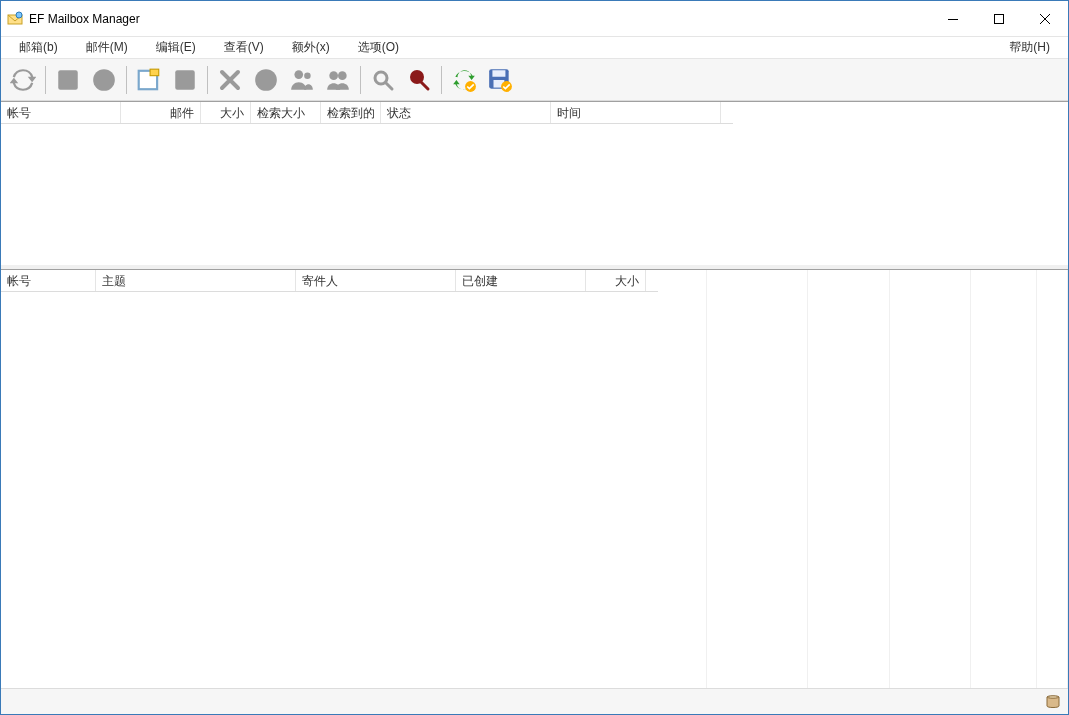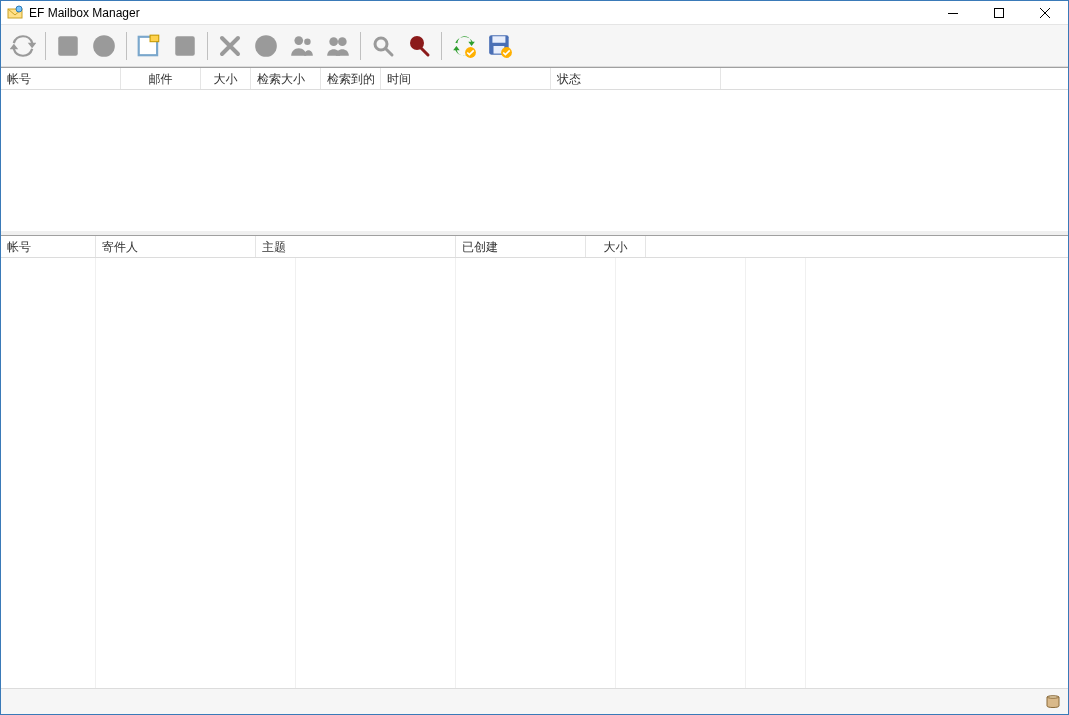--- a/index.html
+++ b/index.html
@@ -13,21 +13,21 @@
   .window {
     width: 1069px;
     height: 715px;
     background: #fff;
     border: 1px solid #3a7ab8;
     display: flex;
     flex-direction: column;
     position: relative;
   }
   .titlebar {
-    height: 24px;
+    height: 36px;
     background: #fff;
     display: flex;
     align-items: center;
     padding-left: 6px;
     border-bottom: 1px solid #e5e5e5;
   }
   .titlebar .app-icon {
     width: 16px; height: 16px;
     margin-right: 6px;
     display: flex; align-items: center; justify-content: center;
@@ -68,40 +68,40 @@
     border-radius: 3px;
   }
   .tb-sep { width: 1px; height: 28px; background: #c0c0c0; margin: 0 2px; }
   .ico-gray { fill: #9a9a9a; }
   .ico-darkred { fill: #8b1a1a; }
 
   .panel {
     background: #fff;
     border-top: 1px solid #a0a0a0;
     display: flex;
-    flex-direction: column;
+    flex-direction: row;
     overflow: hidden;
   }
   .panel-top { height: 168px; border-bottom: 4px solid #f0f0f0; }
   .panel-bottom { flex: 1; }
   .grid-header {
     height: 22px;
     display: flex;
     border-bottom: 1px solid #dcdcdc;
     font-size: 12px;
     color: #333;
     user-select: none;
   }
   .gh-cell {
     border-right: 1px solid #e5e5e5;
     padding: 3px 6px;
     white-space: nowrap;
     overflow: hidden;
   }
-  .gh-cell.right { text-align: center; }
+  .gh-cell.right { text-align: right; }
   .grid-body {
     flex: 1;
     display: flex;
     overflow: hidden;
     position: relative;
     background: #fff;
   }
   .grid-col-line {
     border-right: 1px solid #f0f0f0;
     height: 100%;
@@ -145,20 +145,33 @@
           </svg>
       </div>
       <div class="win-btn close">
         <svg width="10" height="10" viewBox="0 0 10 10">
             <path d="M0 0 L10 10 M10 0 L0 10" stroke="#000" stroke-width="1"></path>
           </svg>
       </div>
     </div>
   </div>
 
+  <div class="menubar">
+    <div class="menu-left">
+      <div class="menu-item">邮箱(b)</div>
+      <div class="menu-item">邮件(M)</div>
+      <div class="menu-item">编辑(E)</div>
+      <div class="menu-item">查看(V)</div>
+      <div class="menu-item">额外(x)</div>
+      <div class="menu-item">选项(O)</div>
+    </div>
+    <div class="menu-right">
+      <div class="menu-item">帮助(H)</div>
+    </div>
+  </div>
 
   <div class="toolbar">
     <div class="tb-btn">
       <svg width="26" height="26" viewBox="0 0 24 24">
           <path class="ico-gray" d="M12 4a8 8 0 0 1 7.4 5h-3l4 5 4-5h-2.9A10 10 0 0 0 12 2a10 10 0 0 0-9.5 7l2 .6A8 8 0 0 1 12 4zM12 20a8 8 0 0 1-7.4-5h3l-4-5-4 5h2.9A10 10 0 0 0 12 22a10 10 0 0 0 9.5-7l-2-.6A8 8 0 0 1 12 20z"></path>
         </svg>
     </div>
     <div class="tb-sep"></div>
     <div class="tb-btn">
       <svg width="26" height="26" viewBox="0 0 24 24">
@@ -242,32 +255,32 @@
     </div>
   </div>
 
   <div class="panel panel-top">
     <div class="grid-header">
       <div class="gh-cell" style="width:120px">帐号</div>
       <div class="gh-cell right" style="width:80px">邮件</div>
       <div class="gh-cell right" style="width:50px">大小</div>
       <div class="gh-cell" style="width:70px">检索大小</div>
       <div class="gh-cell" style="width:60px">检索到的</div>
+      <div class="gh-cell" style="width:170px">状态</div>
       <div class="gh-cell" style="width:170px">时间</div>
-      <div class="gh-cell" style="width:170px">状态</div>
       <div class="gh-cell" style="flex:1;border-right:none"></div>
     </div>
     <div class="grid-body"></div>
   </div>
 
   <div class="panel panel-bottom">
     <div class="grid-header">
       <div class="gh-cell" style="width:95px">帐号</div>
+      <div class="gh-cell" style="width:200px">主题</div>
       <div class="gh-cell" style="width:160px">寄件人</div>
-      <div class="gh-cell" style="width:200px">主题</div>
       <div class="gh-cell" style="width:130px">已创建</div>
       <div class="gh-cell right" style="width:60px">大小</div>
       <div class="gh-cell" style="flex:1;border-right:none"></div>
     </div>
     <div class="grid-body">
       <div class="grid-col-line" style="width:95px"></div>
       <div class="grid-col-line" style="width:200px"></div>
       <div class="grid-col-line" style="width:160px"></div>
       <div class="grid-col-line" style="width:160px"></div>
       <div class="grid-col-line" style="width:130px"></div>

